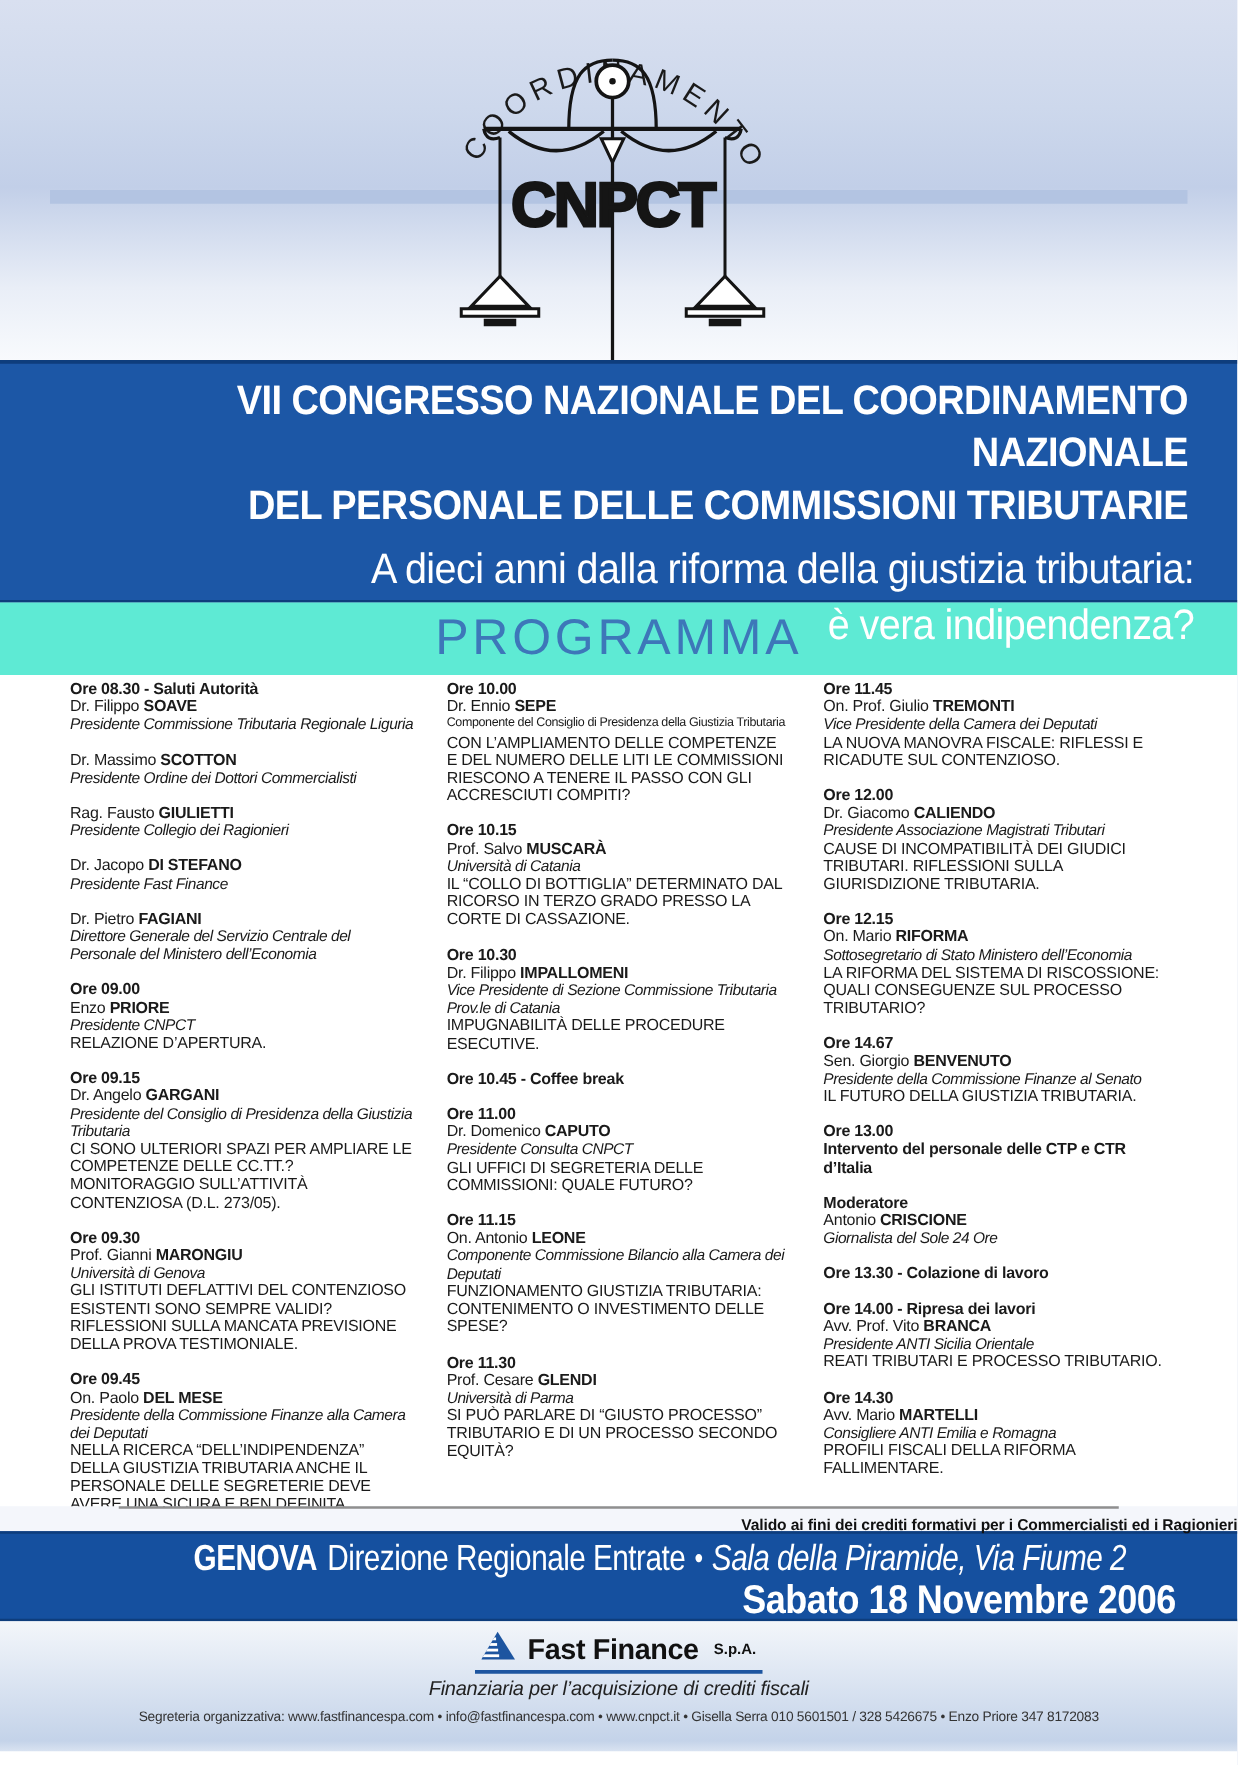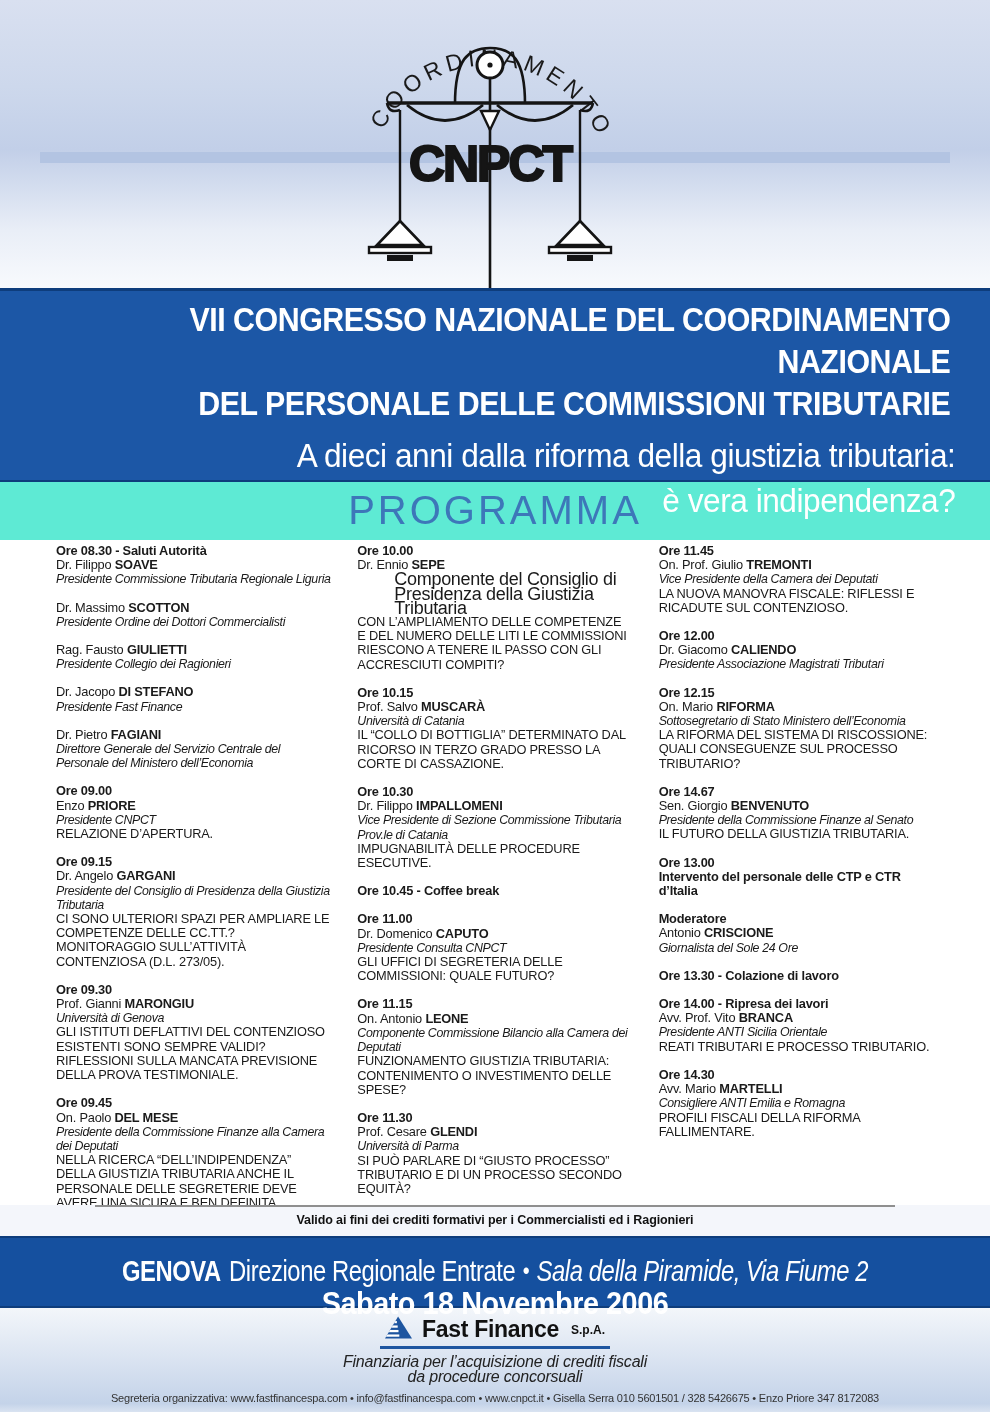--- a/index.html
+++ b/index.html
@@ -31,32 +31,32 @@
 
   
   .program{height:665px;background:#ffffff;display:flex;gap:26px;padding:4px 56px 0 56px;
     box-sizing:border-box;overflow:hidden;}
   .prog-col{flex:1 1 0;min-width:0;color:#1a1a1a;}
   .prog-block{margin-bottom:14px;}
   .prog-line{font-size:12.8px;line-height:14.2px;letter-spacing:-.2px;}
   .prog-line.time{font-weight:bold;}
   .prog-line.boldline{font-weight:bold;}
   .prog-line.role{font-style:italic;font-size:12.4px;letter-spacing:-.35px;}
-  .prog-line.roleplain{font-size:18px;letter-spacing:-.3px;margin-left:37px;}
+  .prog-line.roleplain{font-size:10px;letter-spacing:-.3px;}
   .prog-line .surname{font-weight:bold;}
 
   
-  .credits{height:31px;background:#f4f6fb;text-align:center;}
+  .credits{height:20px;background:#f4f6fb;text-align:right;}
   .credits-rule{width:800px;height:2px;margin:0 auto;background:#8f8f8f;}
   .credits-text{font-size:12.5px;font-weight:bold;color:#111;padding-top:6px;letter-spacing:-.1px;}
 
   
   .venue-banner{height:72px;box-sizing:border-box;background:#15509f;
     border-top:2px solid #0e3d7c;border-bottom:2px solid #0e3d7c;
-    color:#fff;text-align:center;padding-top:16px;}
+    color:#fff;text-align:right;padding-top:3px;}
   .w1{font-size:29px;line-height:34px;white-space:nowrap;transform:scaleX(.82);letter-spacing:-.5px;}
   .w1 .city{font-weight:bold;margin-right:10px;}
   .w1 .sep{margin:0 9px;font-size:24px;vertical-align:2px;}
   .w1 .hall{font-style:italic;}
   .w2{font-size:32px;line-height:31px;font-weight:bold;transform:scaleX(.9);letter-spacing:-.5px;}
 
   
   .bottom{height:104px;background:linear-gradient(#f3f6fa 0%,#dce5f2 45%,#c4d3e9 92%,#d9e3f1 100%);
     text-align:center;color:#1a1a1a;}
   .logo-row{display:flex;justify-content:center;align-items:center;gap:10px;padding-top:8px;}
@@ -220,20 +220,21 @@
         <div class="prog-block">
           <div class="prog-line time">Ore 11.45</div>
           <div class="prog-line speaker"><span>On. Prof. Giulio </span><span class="surname">TREMONTI</span></div>
           <div class="prog-line role">Vice Presidente della Camera dei Deputati</div>
           <div class="prog-line topic">LA NUOVA MANOVRA FISCALE: RIFLESSI E RICADUTE SUL CONTENZIOSO.</div>
         </div>
         <div class="prog-block">
           <div class="prog-line time">Ore 12.00</div>
           <div class="prog-line speaker"><span>Dr. Giacomo </span><span class="surname">CALIENDO</span></div>
           <div class="prog-line role">Presidente Associazione Magistrati Tributari</div>
+          <div class="prog-line topic">CAUSE DI INCOMPATIBILITÀ DEI GIUDICI TRIBUTARI. RIFLESSIONI SULLA GIURISDIZIONE TRIBUTARIA.</div>
         </div>
         <div class="prog-block">
           <div class="prog-line time">Ore 12.15</div>
           <div class="prog-line speaker"><span>On. Mario </span><span class="surname">RIFORMA</span></div>
           <div class="prog-line role">Sottosegretario di Stato Ministero dell’Economia</div>
           <div class="prog-line topic">LA RIFORMA DEL SISTEMA DI RISCOSSIONE: QUALI CONSEGUENZE SUL PROCESSO TRIBUTARIO?</div>
         </div>
         <div class="prog-block">
           <div class="prog-line time">Ore 14.67</div>
           <div class="prog-line speaker"><span>Sen. Giorgio </span><span class="surname">BENVENUTO</span></div>
@@ -295,17 +296,16 @@
             <rect x="0" y="66" width="66" height="11"></rect>
             <rect x="0" y="88" width="70" height="11"></rect>
           </g>
         </svg>
       </span>
       <span class="logo-name">Fast Finance</span>
       <span class="logo-spa">S.p.A.</span>
     </div>
     <div class="logo-underline"></div>
     <div class="tagline">Finanziaria per l’acquisizione di crediti fiscali</div>
-    <div class="tagline">da procedure concorsuali</div>
     <div class="contacts">Segreteria organizzativa: www.fastfinancespa.com • info@fastfinancespa.com • www.cnpct.it • Gisella Serra 010 5601501 / 328 5426675 • Enzo Priore 347 8172083</div>
   </footer>
 
 </div>
 
 </body></html>

